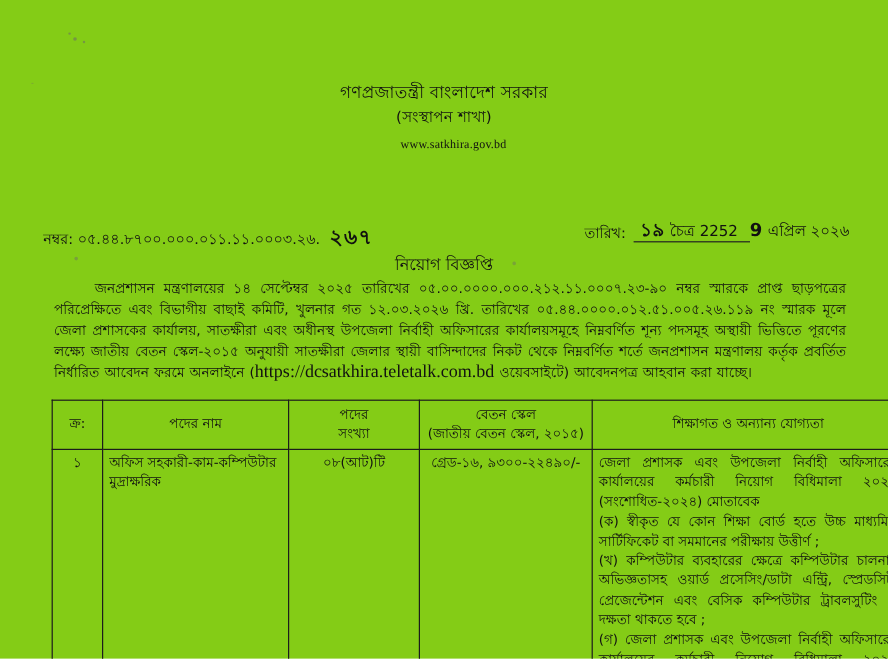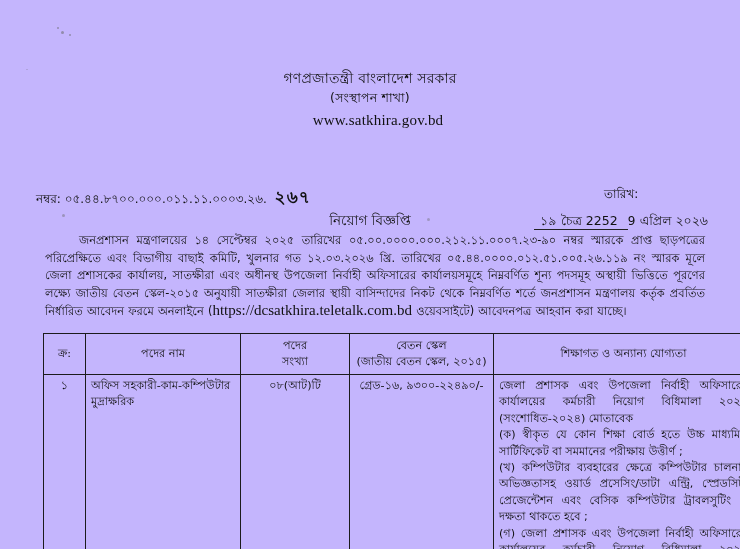--- a/index.html
+++ b/index.html
@@ -12,21 +12,21 @@
     height: 549px;
     position: relative;
     font-family: "Liberation Serif", "DejaVu Serif", serif;
     color: #111111;
     overflow: hidden;
   }
 
   .page {
     position: absolute;
     inset: 0;
-    background: #c4b5fd;
+    background: #84cc16;
   }
 
   
   .speck {
     position: absolute;
     background: #6a6a6a;
     border-radius: 50%;
     opacity: .55;
   }
 
@@ -46,21 +46,21 @@
     line-height: 20px;
     font-size: 13.5px;
     letter-spacing: .2px;
   }
   .header .l1 { font-size: 14px; }
   .header .l2 { font-size: 14px; }
   .header .l3 { font-size: 14px; }
   .header .l4 { font-size: 12.5px; }
   .header .url {
     font-family: "Liberation Serif", "DejaVu Serif", serif;
-    font-size: 15px;
+    font-size: 10px;
     margin-top: 3px;
     line-height: 19px;
     padding-left: 16px;
   }
 
   
   .memo-row {
     position: absolute;
     top: 182px;
     left: 0;
@@ -78,45 +78,44 @@
     font-size: 17px;
     font-weight: bold;
     margin-left: 4px;
     letter-spacing: 1px;
   }
   .date-block {
     position: absolute;
     right: 32px;
     top: -4px;
     display: flex;
-    align-items: center;
+    align-items: flex-end;
     gap: 6px;
-    flex-direction: column;
   }
   .date-label {
     font-size: 12px;
     padding-top: 7px;
   }
   .date-stack {
     text-align: center;
   }
   .date-top {
     font-size: 12.5px;
     padding: 0 6px 1px 6px;
     border-bottom: 1.2px solid #222;
     white-space: nowrap;
   }
   .date-bottom {
     font-size: 12.5px;
     padding-top: 1px;
     white-space: nowrap;
   }
   .date-top .hand, .date-bottom .hand {
-    font-size: 12px;
-    font-weight: normal;
+    font-size: 15px;
+    font-weight: bold;
     margin-right: 4px;
     letter-spacing: .5px;
   }
 
   
   .doc-title {
     position: absolute;
     top: 210px;
     left: 0;
     width: 740px;

